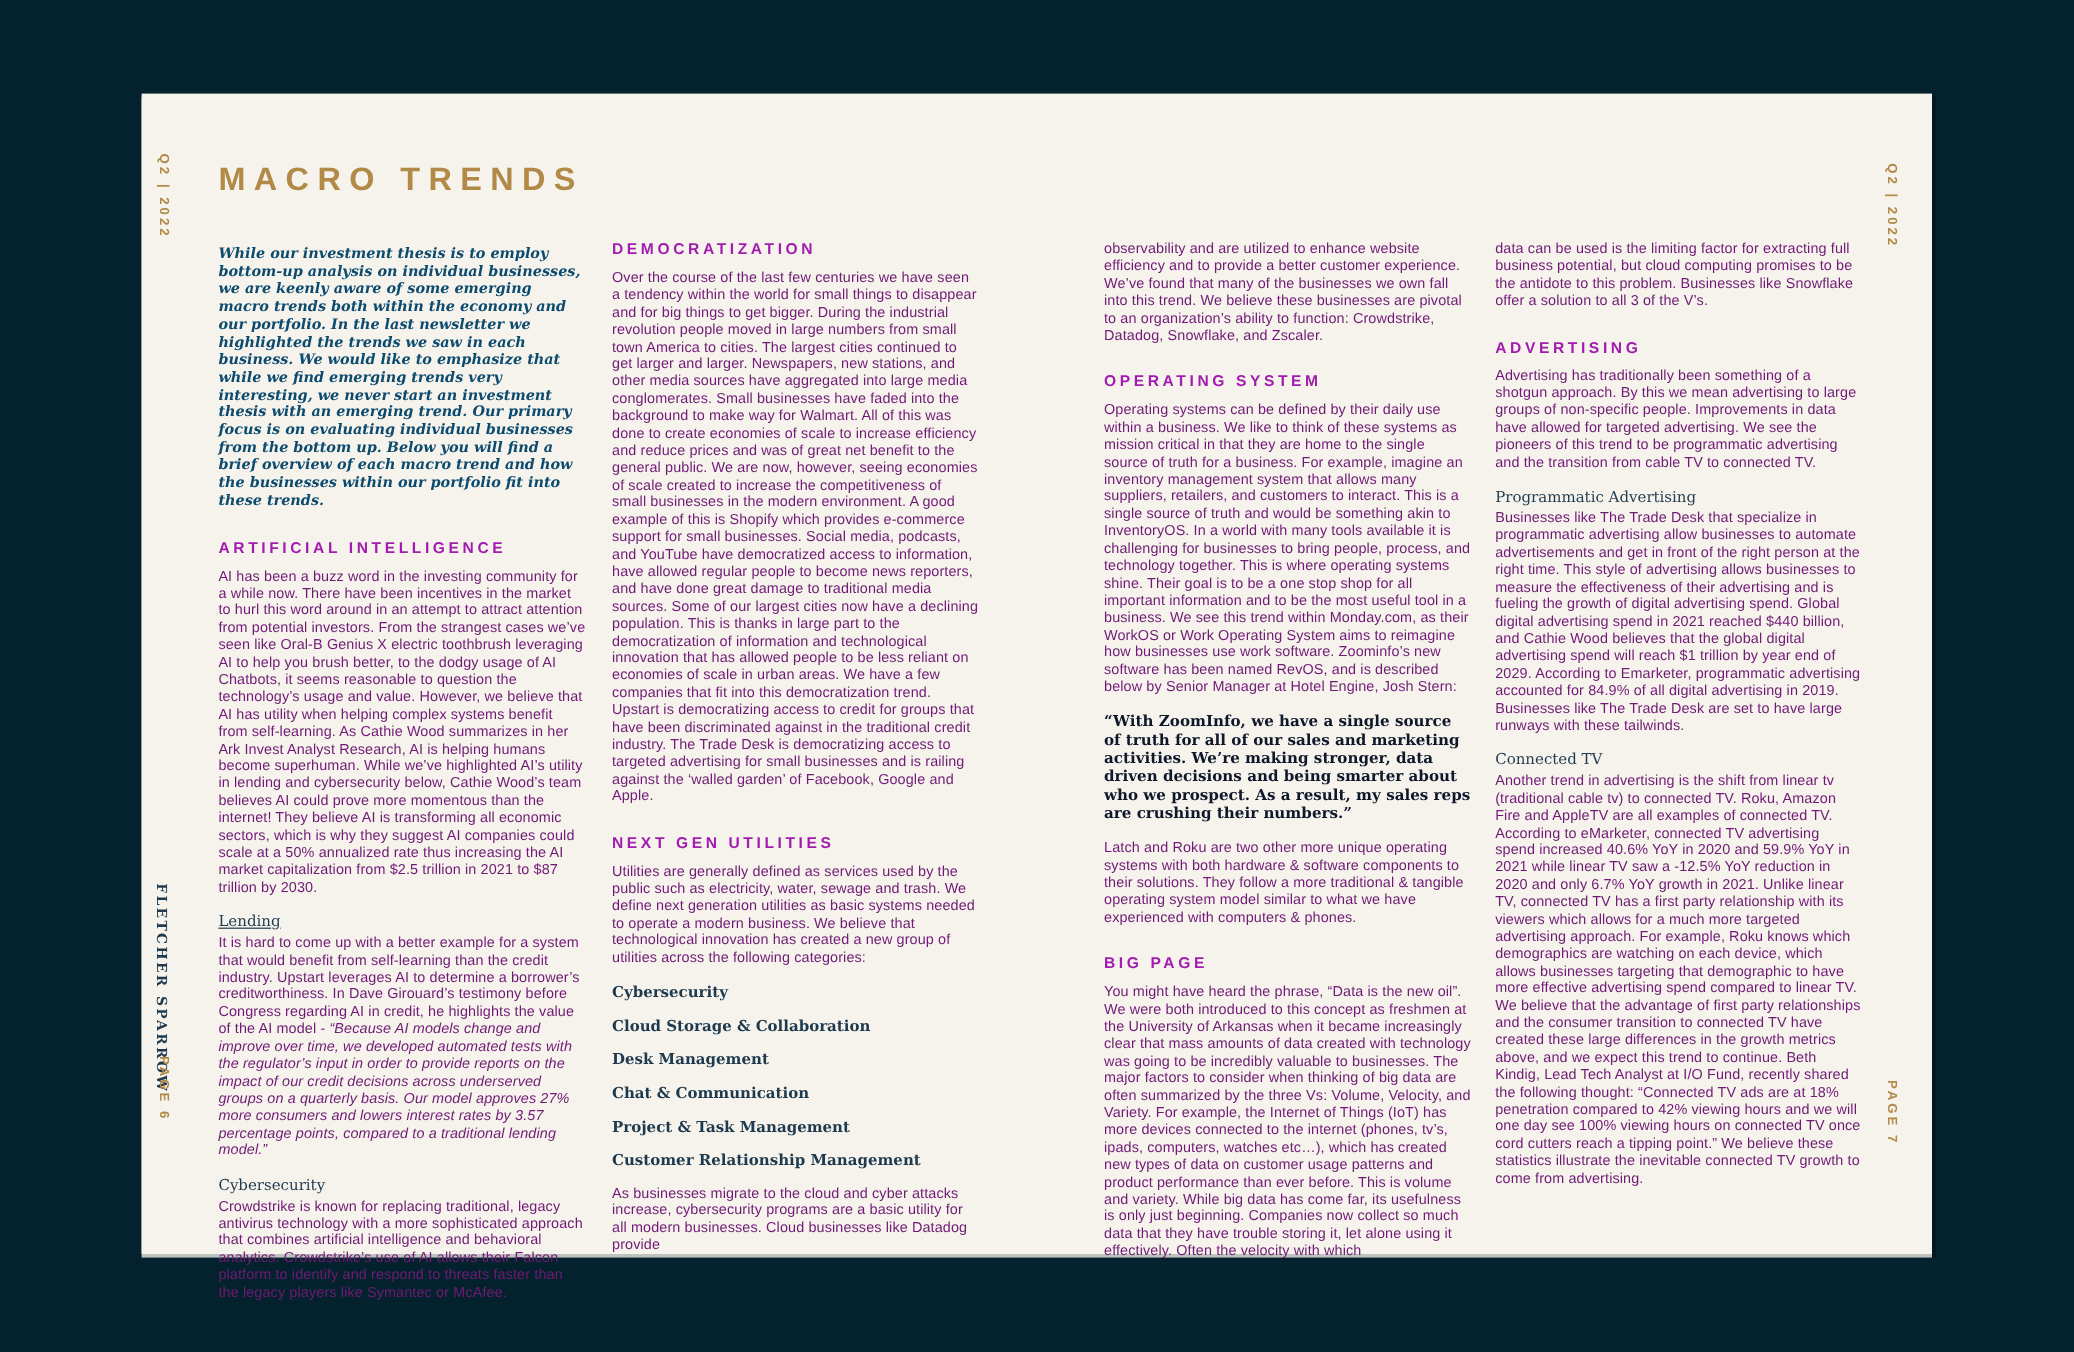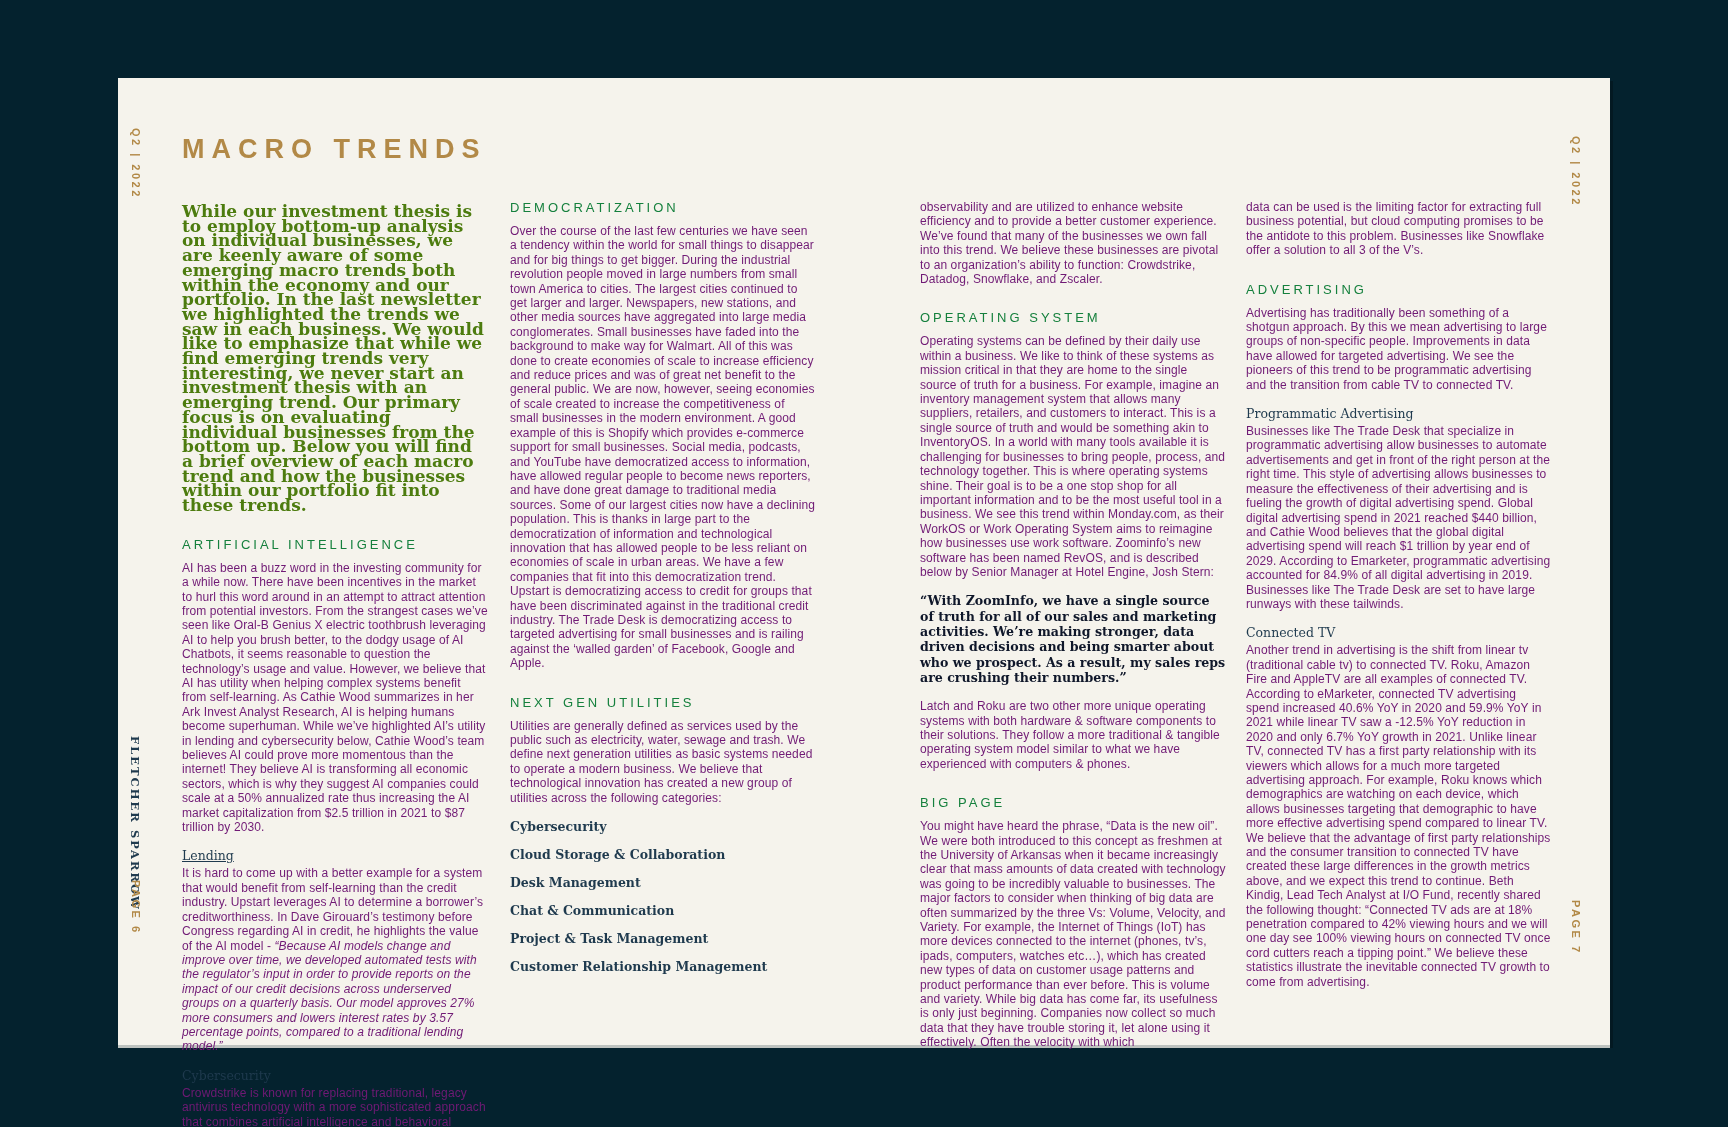--- a/index.html
+++ b/index.html
@@ -30,24 +30,24 @@
   .lab-page-right{left:1452px;top:822px;}
 
   .col{position:absolute;top:122px;width:306px;}
   .col1{left:64px;}
   .col2{left:392px;}
   .col3{left:802px;}
   .col4{left:1128px;}
 
   .lead{
     font-family:"DejaVu Serif",serif;font-weight:bold;
-    font-size:17px;line-height:14.7px;color:#4d7c0f;margin:4px 0 14px;
+    font-size:12px;line-height:14.7px;color:#0c4a6e;margin:4px 0 14px;font-style:italic;
   }
   .heading{
-    font-weight:normal;font-size:13px;letter-spacing:3px;color:#15803d;
+    font-weight:bold;font-size:13px;letter-spacing:3px;color:#a21caf;
     margin:24px 0 9px;
   }
   .col > .heading:first-child{margin-top:0;}
   .para{
     font-size:12px;line-height:14.4px;color:#701a75;
     letter-spacing:0.1px;margin:0 0 14px;
   }
   .it{font-style:italic;}
   .sub{
     font-family:"DejaVu Serif",serif;font-weight:normal;
@@ -89,20 +89,21 @@
       <div class="heading">DEMOCRATIZATION</div>
       <div class="para">Over the course of the last few centuries we have seen a tendency within the world for small things to disappear and for big things to get bigger. During the industrial revolution people moved in large numbers from small town America to cities. The largest cities continued to get larger and larger. Newspapers, new stations, and other media sources have aggregated into large media conglomerates. Small businesses have faded into the background to make way for Walmart. All of this was done to create economies of scale to increase efficiency and reduce prices and was of great net benefit to the general public. We are now, however, seeing economies of scale created to increase the competitiveness of small businesses in the modern environment. A good example of this is Shopify which provides e-commerce support for small businesses. Social media, podcasts, and YouTube have democratized access to information, have allowed regular people to become news reporters, and have done great damage to traditional media sources. Some of our largest cities now have a declining population. This is thanks in large part to the democratization of information and technological innovation that has allowed people to be less reliant on economies of scale in urban areas. We have a few companies that fit into this democratization trend. Upstart is democratizing access to credit for groups that have been discriminated against in the traditional credit industry. The Trade Desk is democratizing access to targeted advertising for small businesses and is railing against the ‘walled garden’ of Facebook, Google and Apple.</div>
       <div class="heading">NEXT GEN UTILITIES</div>
       <div class="para">Utilities are generally defined as services used by the public such as electricity, water, sewage and trash. We define next generation utilities as basic systems needed to operate a modern business. We believe that technological innovation has created a new group of utilities across the following categories:</div>
       <div class="item">Cybersecurity</div>
       <div class="item">Cloud Storage &amp; Collaboration</div>
       <div class="item">Desk Management</div>
       <div class="item">Chat &amp; Communication</div>
       <div class="item">Project &amp; Task Management</div>
       <div class="item">Customer Relationship Management</div>
+      <div class="para">As businesses migrate to the cloud and cyber attacks increase, cybersecurity programs are a basic utility for all modern businesses. Cloud businesses like Datadog provide</div>
     </div>
   <div class="col col3">
       <div class="para">observability and are utilized to enhance website efficiency and to provide a better customer experience. We’ve found that many of the businesses we own fall into this trend. We believe these businesses are pivotal to an organization’s ability to function: Crowdstrike, Datadog, Snowflake, and Zscaler.</div>
       <div class="heading">OPERATING SYSTEM</div>
       <div class="para">Operating systems can be defined by their daily use within a business. We like to think of these systems as mission critical in that they are home to the single source of truth for a business. For example, imagine an inventory management system that allows many suppliers, retailers, and customers to interact. This is a single source of truth and would be something akin to InventoryOS. In a world with many tools available it is challenging for businesses to bring people, process, and technology together. This is where operating systems shine. Their goal is to be a one stop shop for all important information and to be the most useful tool in a business. We see this trend within Monday.com, as their WorkOS or Work Operating System aims to reimagine how businesses use work software. Zoominfo’s new software has been named RevOS, and is described below by Senior Manager at Hotel Engine, Josh Stern:</div>
       <div class="quote">“With ZoomInfo, we have a single source of truth for all of our sales and marketing activities. We’re making stronger, data driven decisions and being smarter about who we prospect. As a result, my sales reps are crushing their numbers.”</div>
       <div class="para">Latch and Roku are two other more unique operating systems with both hardware &amp; software components to their solutions. They follow a more traditional &amp; tangible operating system model similar to what we have experienced with computers &amp; phones.</div>
       <div class="heading">BIG PAGE</div>
       <div class="para">You might have heard the phrase, “Data is the new oil”. We were both introduced to this concept as freshmen at the University of Arkansas when it became increasingly clear that mass amounts of data created with technology was going to be incredibly valuable to businesses.  The major factors to consider when thinking of big data are often summarized by the three Vs: Volume, Velocity, and Variety. For example, the Internet of Things (IoT) has more devices connected to the internet (phones, tv’s, ipads, computers, watches etc…), which has created new types of data on customer usage patterns and product performance than ever before. This is volume and variety. While big data has come far, its usefulness is only just beginning. Companies now collect so much data that they have trouble storing it, let alone using it effectively. Often the velocity with which</div>
     </div>

